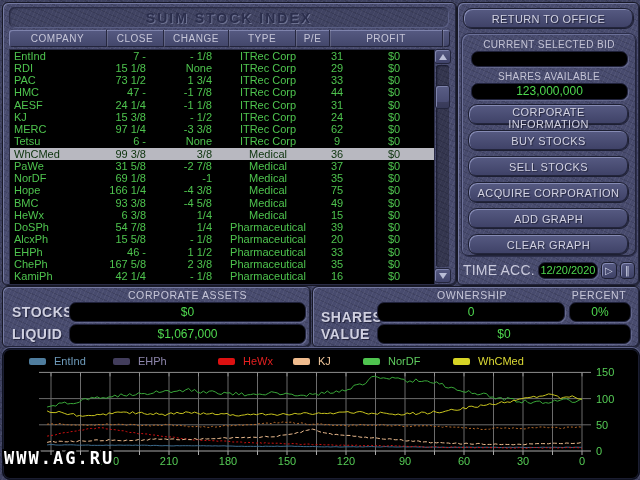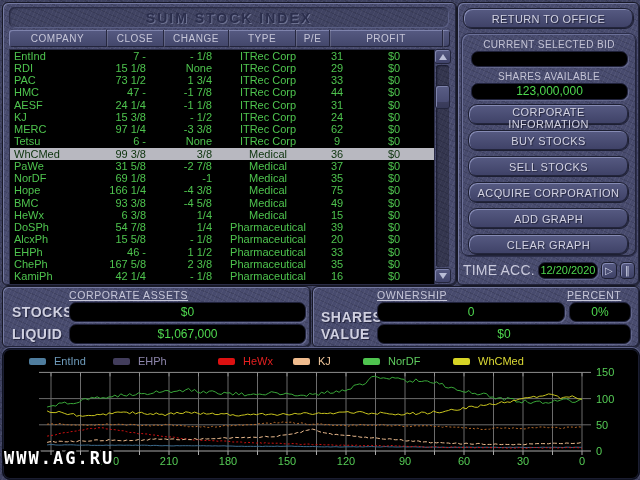--- a/index.html
+++ b/index.html
@@ -65,21 +65,21 @@
   .gb1{top:70px}.gb2{top:96px}.gb3{top:122px}.gb4{top:148px}.gb5{top:174px}.gb6{top:200px}
   .time-row{position:absolute;left:5px;top:257px;width:172px;height:20px;display:flex;align-items:center;gap:3px;}
   .time-label{font-size:14px;color:#c9c9db;letter-spacing:.2px;white-space:nowrap;}
   .date-field{width:69px;height:15px;line-height:15px;font-size:11px;}
   .mini-btn{width:18px;height:17px;background:linear-gradient(#565a82,#3e4166);border:1px solid #1d1f32;
     border-radius:4px;box-shadow:inset 1px 1px 0 #868bb4;color:#c9cde2;font-size:10px;line-height:15px;
     text-align:center;padding:0;cursor:pointer;font-family:"DejaVu Sans",sans-serif;}
   
   .assets-panel{left:2px;top:286px;width:307px;height:60px;}
   .own-panel{left:312px;top:286px;width:326px;height:60px;}
-  .sec-title{position:absolute;top:2px;font-size:10.5px;color:#c6c6d8;letter-spacing:.6px;text-align:left;text-decoration:underline;}
+  .sec-title{position:absolute;top:2px;font-size:10.5px;color:#c6c6d8;letter-spacing:.6px;text-align:center;}
   .big-label{position:absolute;font-size:14px;font-weight:bold;color:#d0d0e0;letter-spacing:.5px;
     text-shadow:1px 1px 1px #20223a;}
   .vfield{position:absolute;height:18px;line-height:18px;font-size:12px;}
   
   .graph-panel{position:absolute;left:2px;top:348px;width:636px;height:130px;background:#000;
     border-radius:8px;border:1px solid #101322;box-shadow:inset 0 0 0 1px #1a1d30, 0 -1px 0 #5d6188;}
   .legend{position:absolute;top:6px;left:0;width:100%;height:14px;}
   .legend-item{position:absolute;top:0;display:flex;align-items:center;gap:8px;font-size:11px;}
   .swatch{width:17px;height:7px;border-radius:2px;display:inline-block;}
   #chart{position:absolute;left:0;top:0;width:636px;height:130px;}

